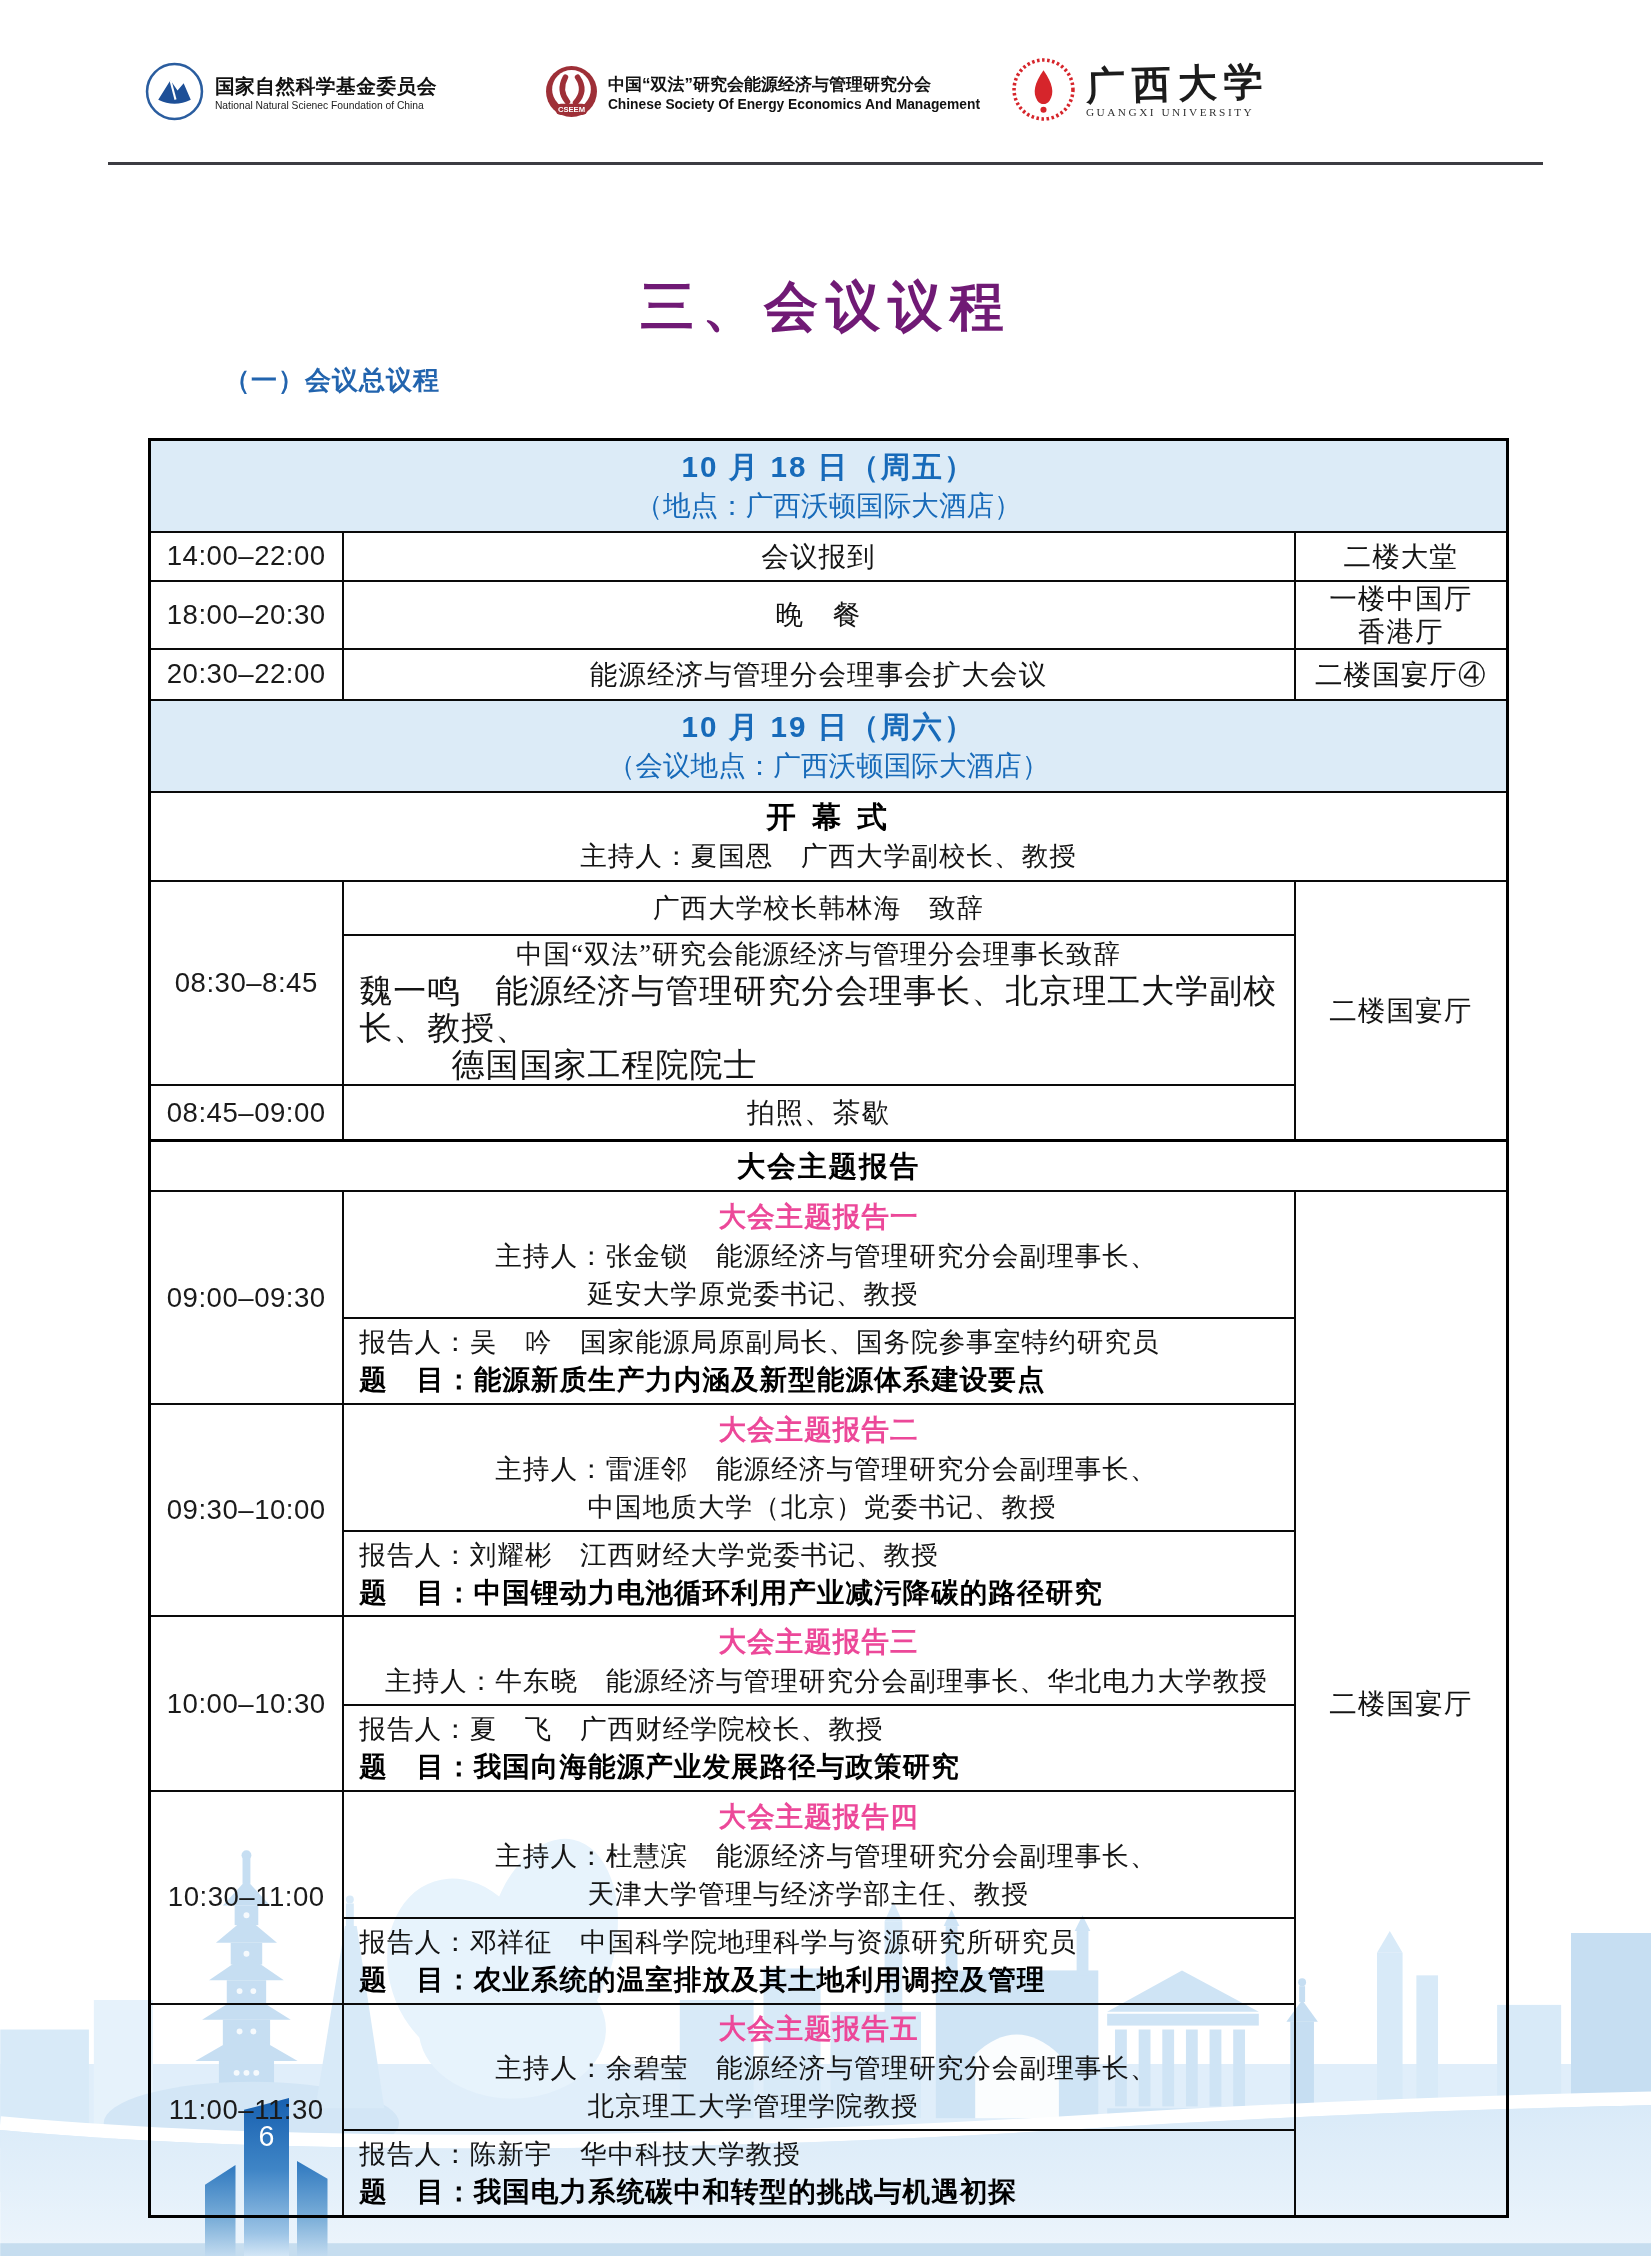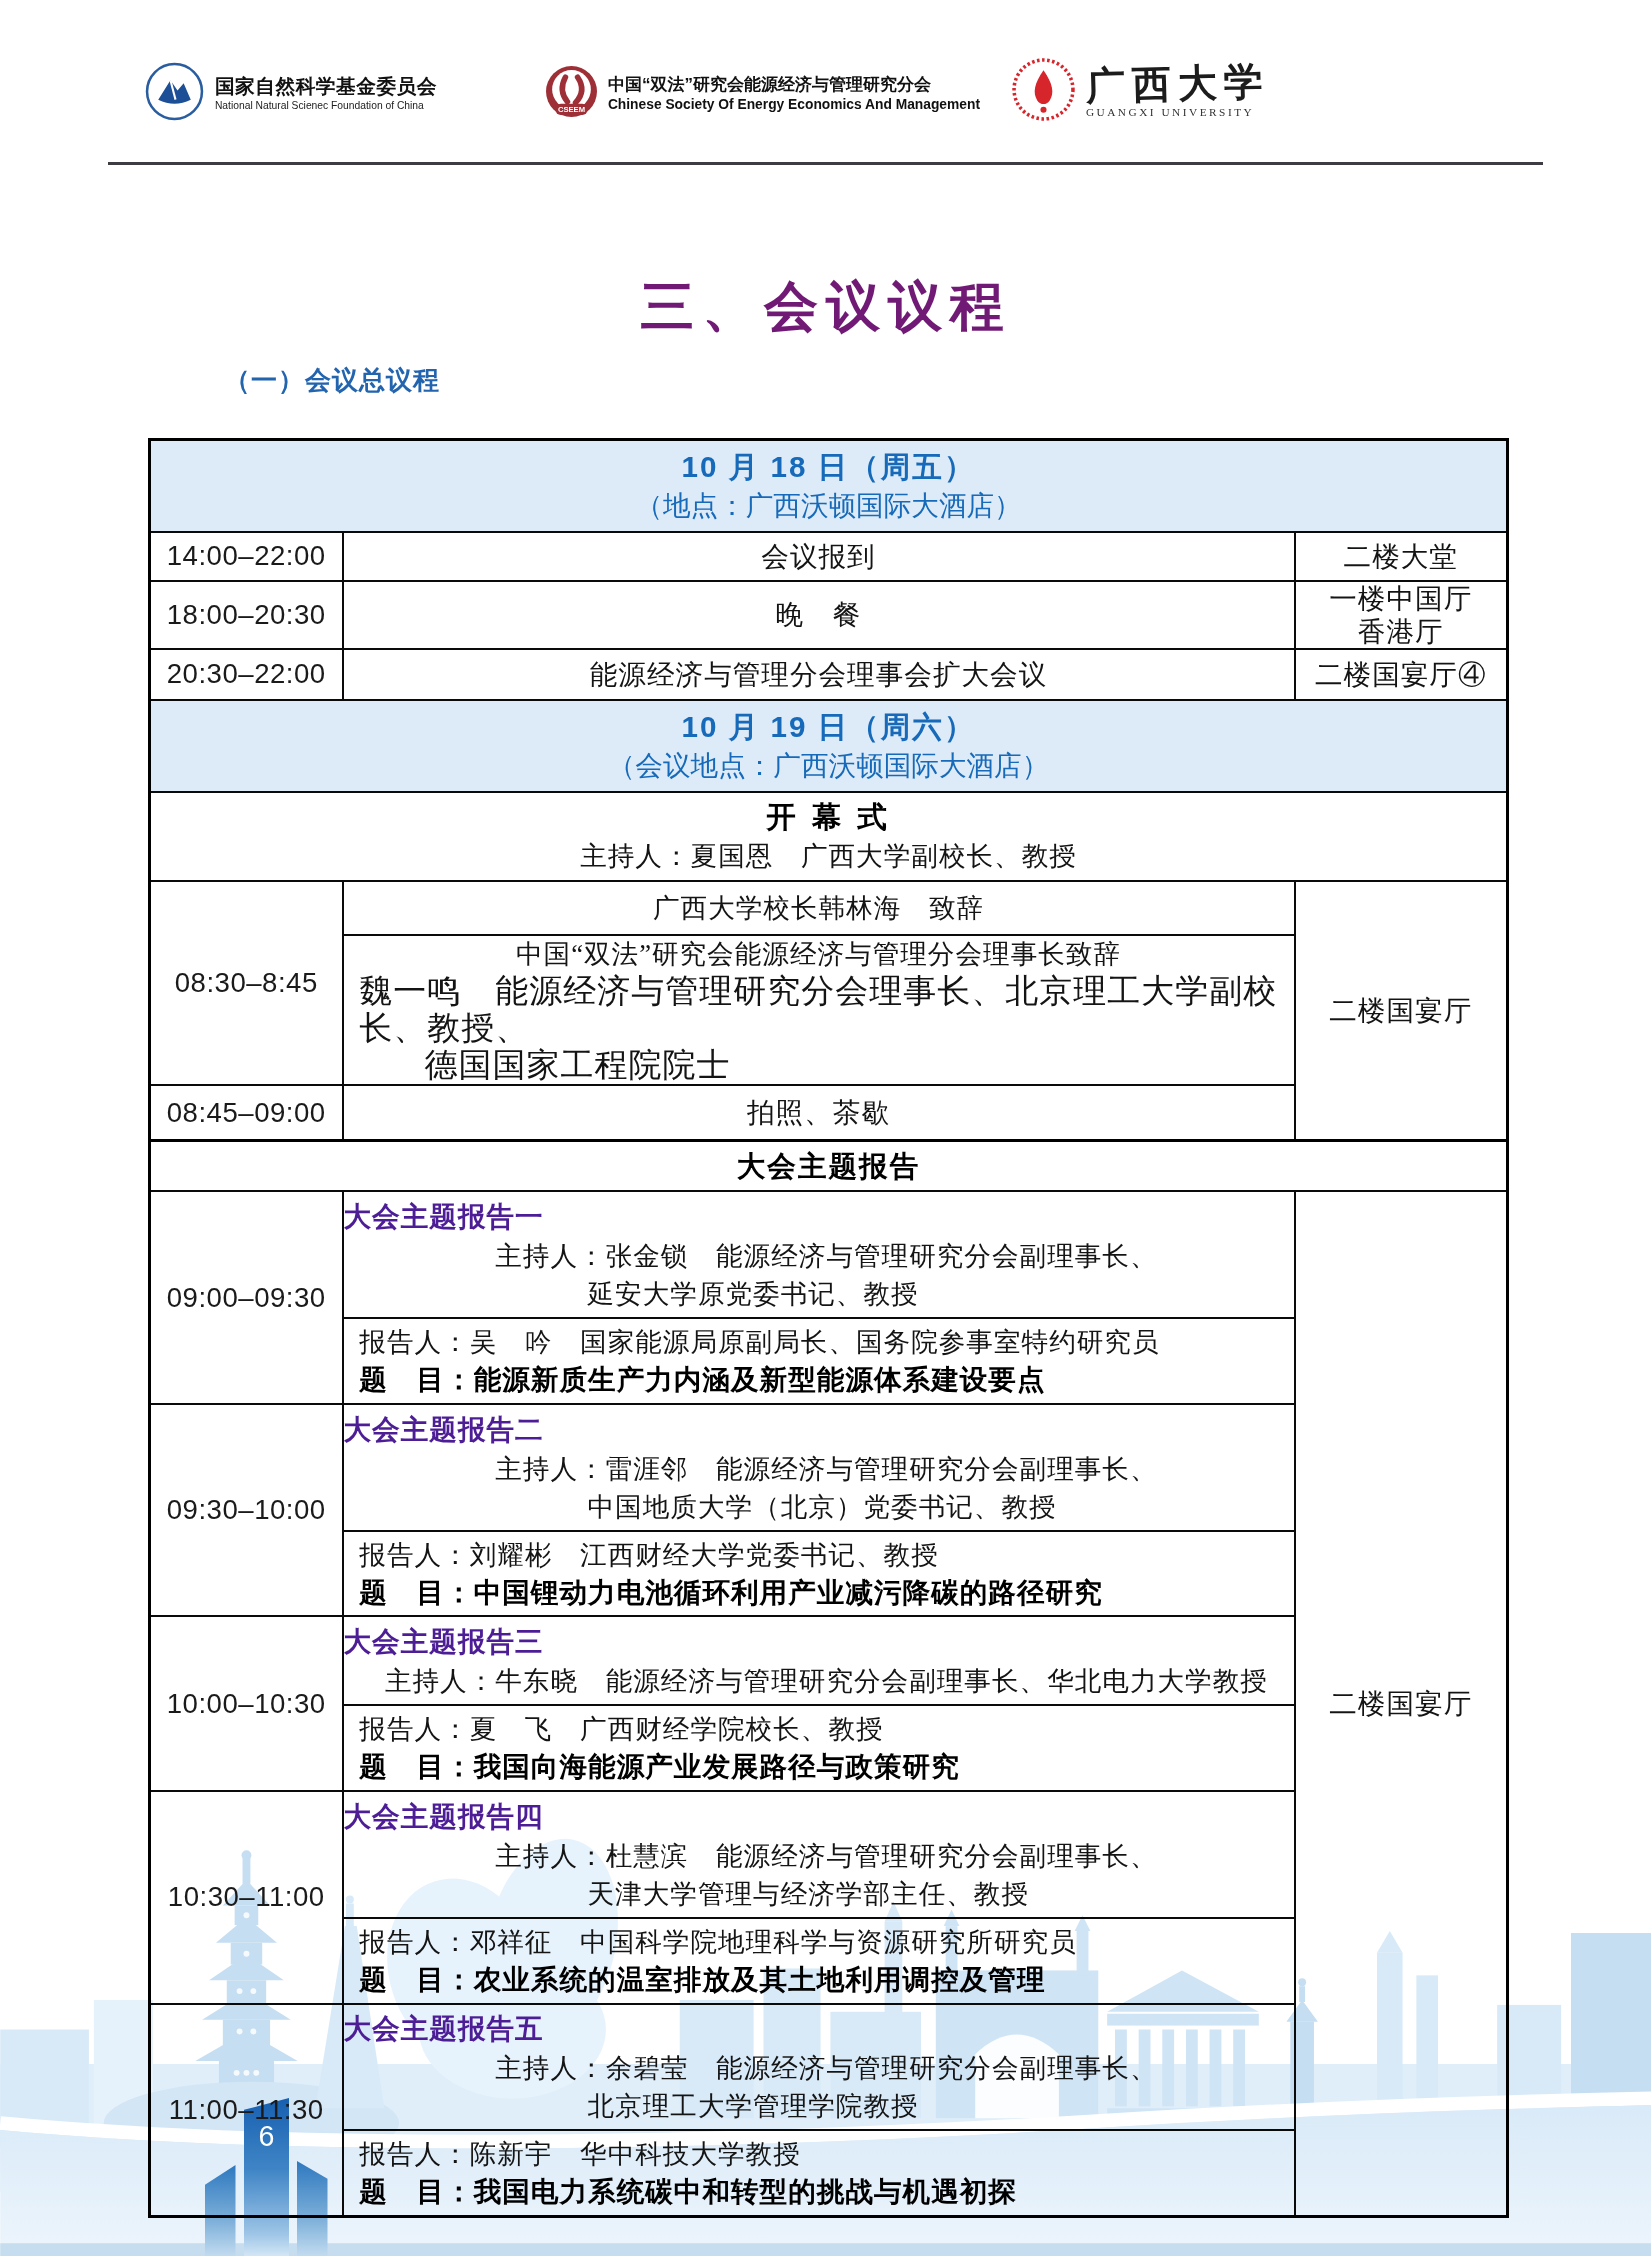--- a/index.html
+++ b/index.html
@@ -49,28 +49,28 @@
   .t { text-align:center; font-family:"Liberation Sans",sans-serif; font-size:27.6px; letter-spacing:0.5px; color:#1a1a1a; }
   .c { text-align:center; font-size:27.6px; letter-spacing:1px; }
   .loc { text-align:center; font-size:27.6px; letter-spacing:1px; line-height:33px; }
   .r1 td { height:49px; } .r2 td { height:61px; } .r3 td { height:51px; }
   .open-hdr td { height:83px; text-align:center; padding:3.9px 0; }
   .open-title { font-family:"Liberation Sans",sans-serif; font-weight:700; font-size:29.6px; letter-spacing:3.9px; line-height:41px; color:#000;}
   .open-host { font-size:26.6px; line-height:39px; letter-spacing:1px;}
   .subA td { height:54px; } .subB td { height:114px; }
   .speech-center { text-align:center; font-size:26.6px; letter-spacing:1px; line-height:37px;}
   .speech-left { text-align:left; font-size:33px; letter-spacing:1px; line-height:37px; padding-left:15.8px;}
-  .speech-indent { padding-left:64px;margin-left:17px; }
+  .speech-indent { padding-left:108px; }
   .photo td { height:55px; }
   .section td { border-top:3.9px solid #000; height:51px; text-align:center;
     font-family:"Liberation Sans",sans-serif; font-weight:700; font-size:28.6px; letter-spacing:2px; color:#000;}
   .k-top { height:120px; padding:3.9px 0; }
   .k-top.k-short { height:85px; }
   .k-bot { height:75px; padding:3.9px 0; }
-  .k-title { text-align:left; font-family:"Liberation Sans",sans-serif; font-weight:700; font-size:27.6px; letter-spacing:1px; line-height:41px; color:#4c1d95;}
+  .k-title { text-align:center; font-family:"Liberation Sans",sans-serif; font-weight:700; font-size:27.6px; letter-spacing:1px; line-height:41px; color:#ec4899;}
   .k-line { font-size:26.6px; letter-spacing:1px; line-height:38px; }
   .host1 { padding-left:15.8px;text-align:center; }
   .host2 { padding-left:244px; }
   .speaker { padding-left:15.8px; }
   .topic { padding-left:15.8px; font-family:"Liberation Sans",sans-serif; font-weight:700; font-size:27.6px; color:#000;}
 
   
   .footer-svg { position:absolute; left:0; top:1675px; width:1652px; height:582px; z-index:0; }
   .bar { position:absolute; z-index:2; }
   .bar-mid { left:244px; top:2098px; width:45px; height:159px;

